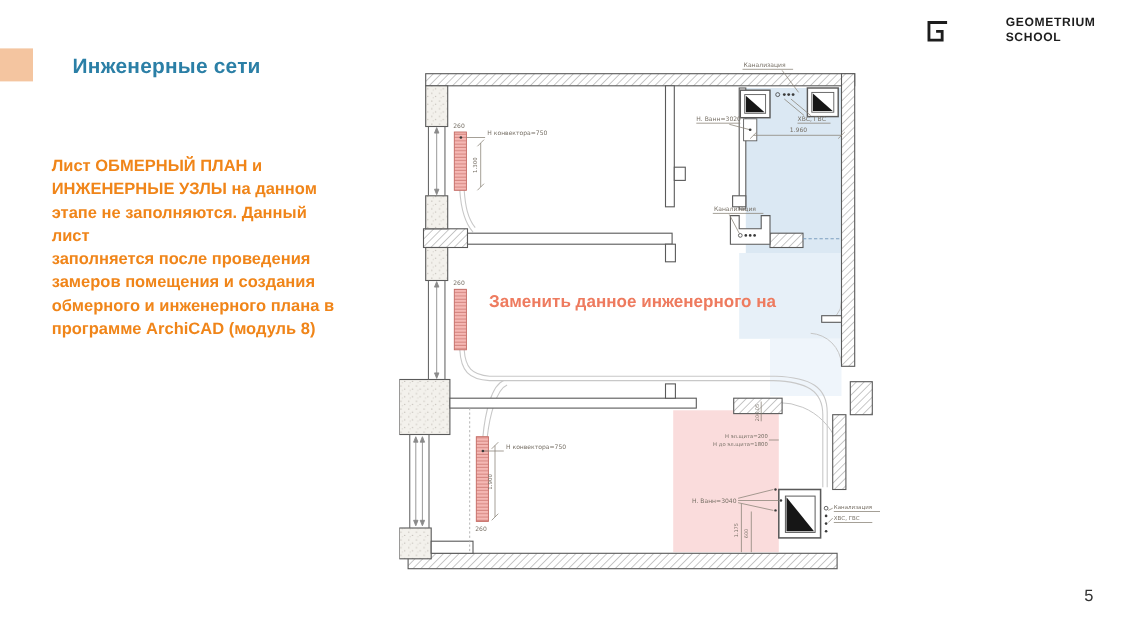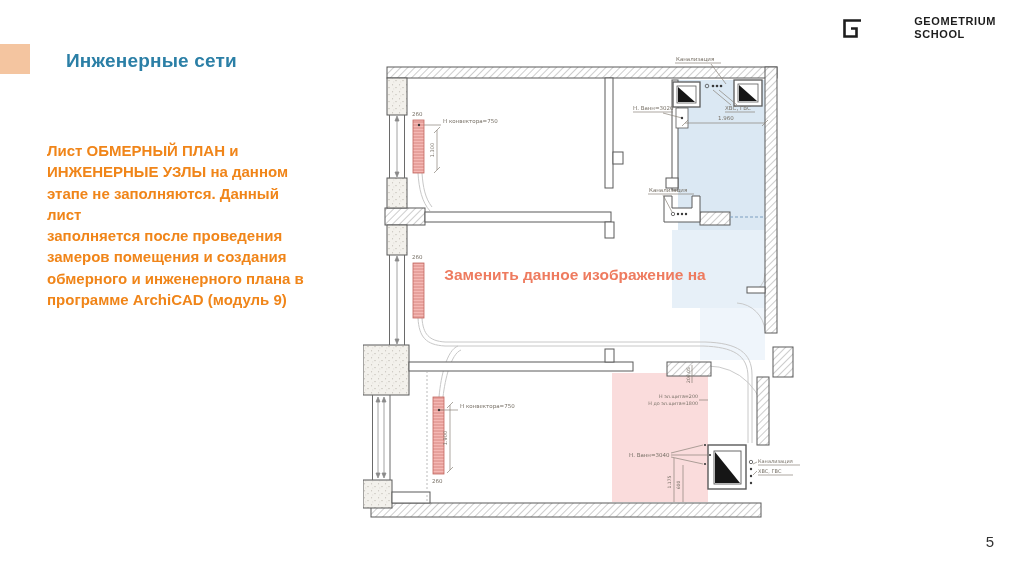--- a/index.html
+++ b/index.html
@@ -29,21 +29,21 @@
 <body>
 
 <div class="accent-square"></div>
 <div class="slide-title">Инженерные сети</div>
 <div class="body-text">Лист ОБМЕРНЫЙ ПЛАН и
 ИНЖЕНЕРНЫЕ УЗЛЫ на данном
 этапе не заполняются. Данный лист
 заполняется после проведения
 замеров помещения и создания
 обмерного и инженерного плана в
-программе ArchiCAD (модуль 9)</div>
+программе ArchiCAD (модуль 8)</div>
 
 <div class="logo">
   <svg width="24" height="24" viewBox="0 0 24 24">
     <path d="M21,4.5 L4.5,4.5 L4.5,20.5 L16.5,20.5 L16.5,12.5 L11,12.5" fill="none" stroke="#1d1d1d" stroke-width="2.6"></path>
   </svg>
   <div class="logo-text">
     <div>GEOMETRIUM</div>
     <div>SCHOOL</div>
   </div>
 </div>
@@ -237,16 +237,16 @@
   <text x="327" y="320" font-size="4.5" transform="rotate(-90 327 320)" text-anchor="middle">206,05</text>
   <text x="266" y="402" font-size="5.5">Н. Ванн=3040</text>
   <text x="308" y="427" font-size="4.5" transform="rotate(-90 308 427)" text-anchor="middle">1.175</text>
   <text x="317" y="430" font-size="4.5" transform="rotate(-90 317 430)" text-anchor="middle">600</text>
   <text x="395" y="408" font-size="5">Канализация</text>
   <text x="395" y="418" font-size="5">ХВС, ГВС</text>
 </svg>
 </div>
 
 <div class="plan-overlay">
-  <div>Заменить данное изображение на</div>
+  <div>Заменить данное инженерного на</div>
 </div>
 
 <div class="page-number">5</div>
 
 </body></html>

